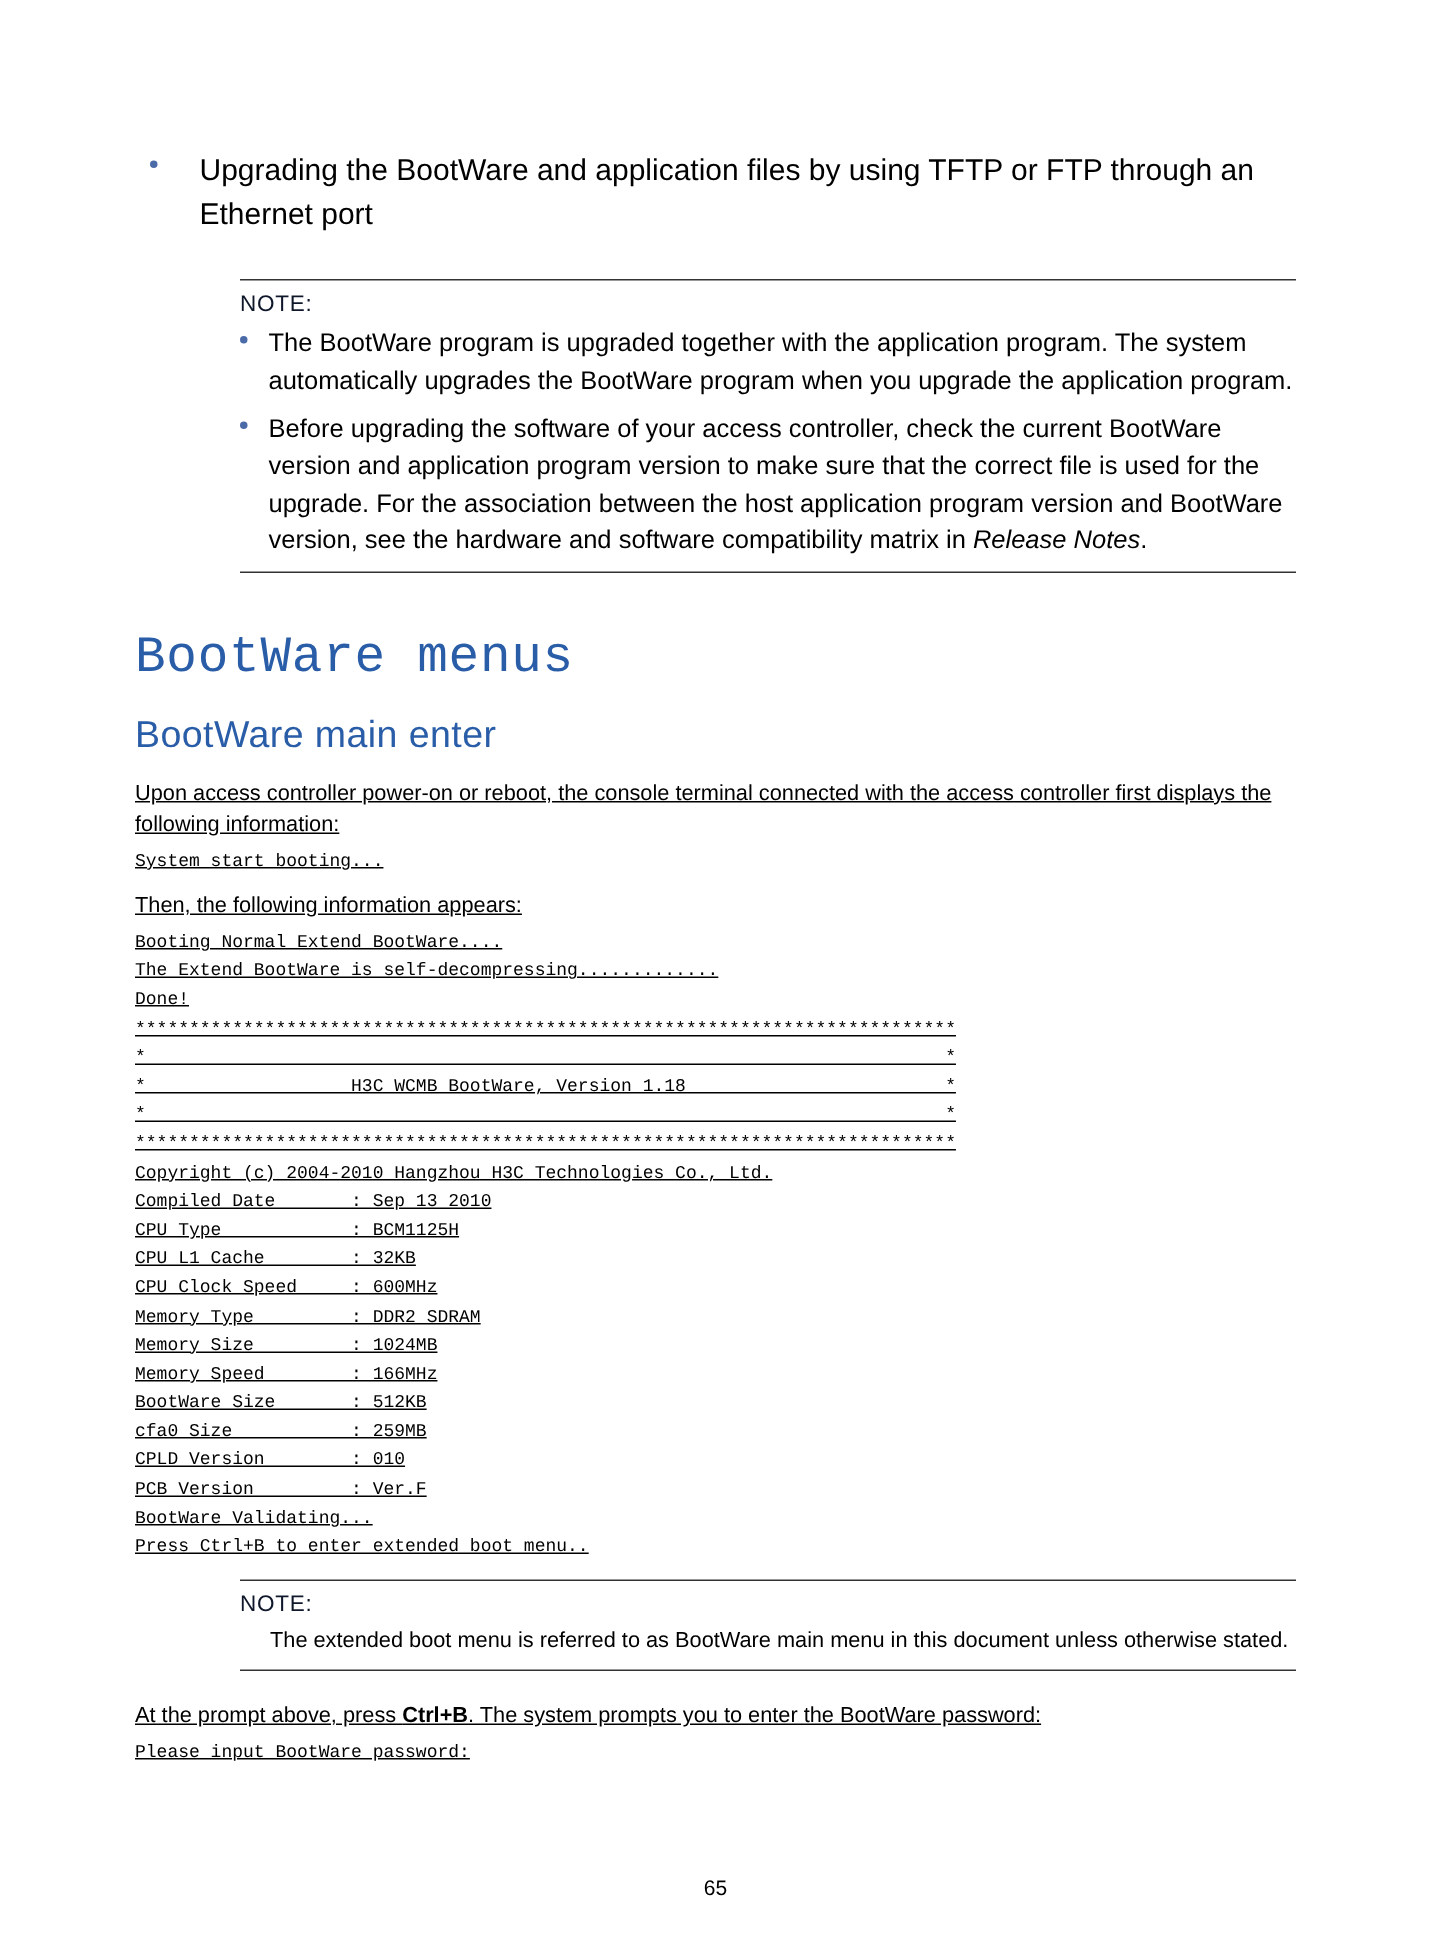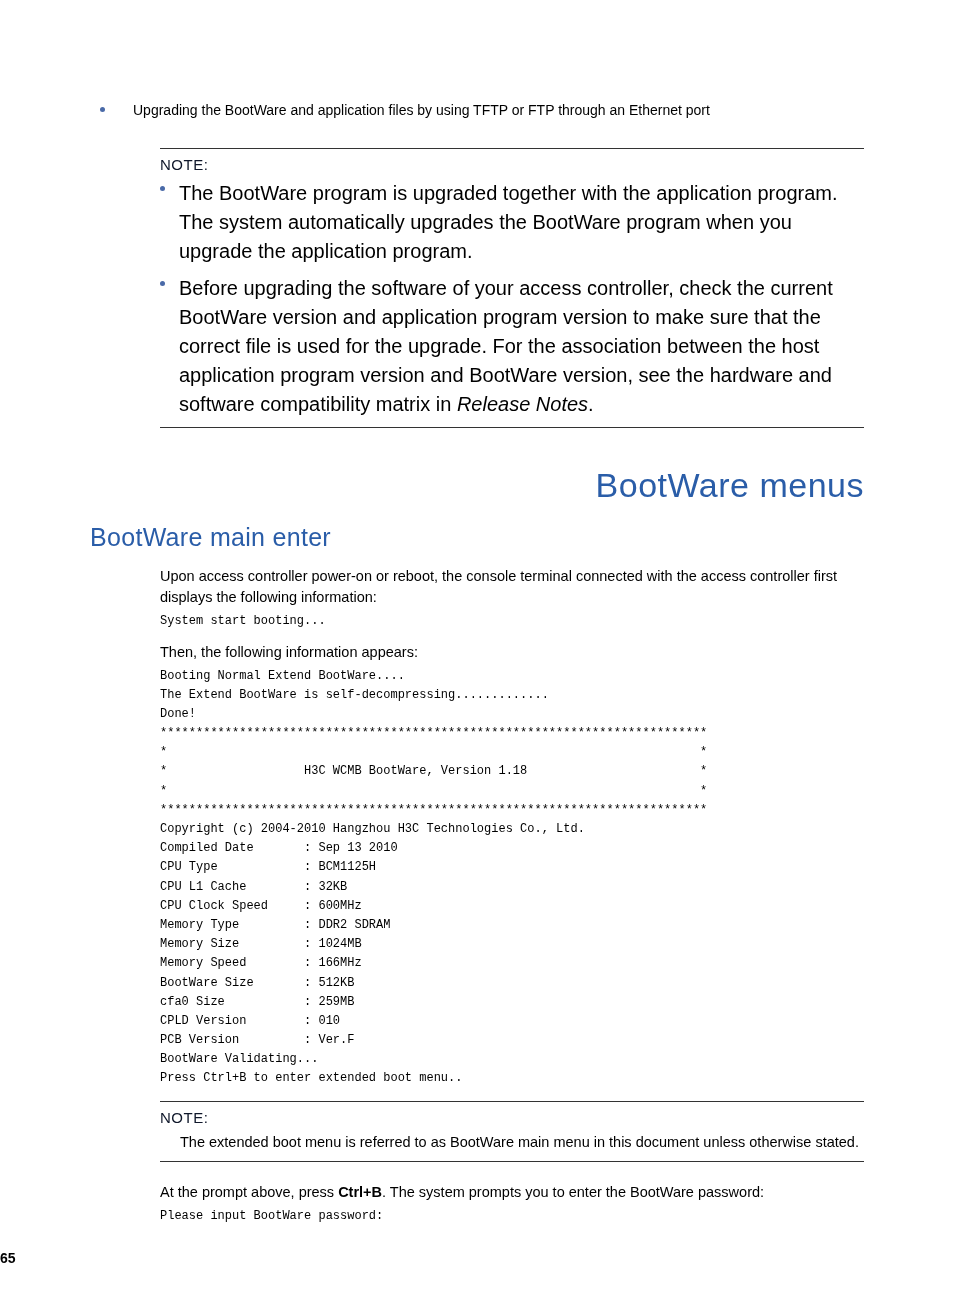--- a/index.html
+++ b/index.html
@@ -17,21 +17,21 @@
     position: relative;
   }
   .top-bullet {
     margin-left: 10px;
     margin-bottom: 28px;
   }
   .top-bullet .row {
     display: flex;
     align-items: flex-start;
     gap: 28px;
-    font-size: 14px;
+    font-size: 20px;
     line-height: 1.45;
   }
   .dot {
     width: 5px;
     height: 5px;
     border-radius: 50%;
     background: #4a6aa8;
     margin-top: 7px;
     flex: 0 0 auto;
   }
@@ -49,55 +49,54 @@
   }
   .note-list {
     list-style: none;
     padding: 0;
     margin: 0;
   }
   .note-list li {
     display: flex;
     align-items: flex-start;
     gap: 14px;
-    font-size: 20px;
+    font-size: 17px;
     line-height: 1.45;
     margin-bottom: 8px;
   }
   .note-list li:last-child { margin-bottom: 0; }
   .note-dot {
     width: 5px;
     height: 5px;
     border-radius: 50%;
     background: #4a6aa8;
     margin-top: 7px;
     flex: 0 0 auto;
   }
   .ital { font-style: italic; }
   h1.main-h {
-    font-family: Liberation Sans, sans-serif;
+    font-family: Liberation Mono, monospace;
     font-weight: 300;
     color: #2a5da8;
     font-size: 34px;
     margin: 38px 0 12px 0;
     letter-spacing: 0.5px;
-    text-align: right;
   }
   h2.sub-h {
     font-family: "Trebuchet MS", "Segoe UI", Arial, sans-serif;
     font-weight: 300;
     color: #2a5da8;
     font-size: 25px;
     margin: 18px 0 14px 0;
     letter-spacing: 0.3px;
   }
   .body-text {
-    margin-left: 70px;
     font-size: 14.5px;
     line-height: 1.45;
+    text-decoration: underline;
   }
   .body-text p { margin: 0 0 2px 0; }
   .mono {
     font-family: "Courier New", monospace;
     font-size: 12px;
     line-height: 1.6;
     white-space: pre;
     margin: 4px 0 10px 0;
   }
   .note-block2 {
@@ -111,22 +110,22 @@
   .note-block2 .note-body {
     font-size: 14.5px;
     line-height: 1.45;
     margin-left: 20px;
   }
   .page-num {
     position: absolute;
     bottom: 30px;
     left: 0;
     width: 100%;
+    text-align: center;
     font-size: 14px;
-    font-weight: bold;
   }
   b { font-weight: bold; }
 </style>
 </head>
 <body>
 
 <div class="page">
 
   <div class="top-bullet">
     <div class="row">

